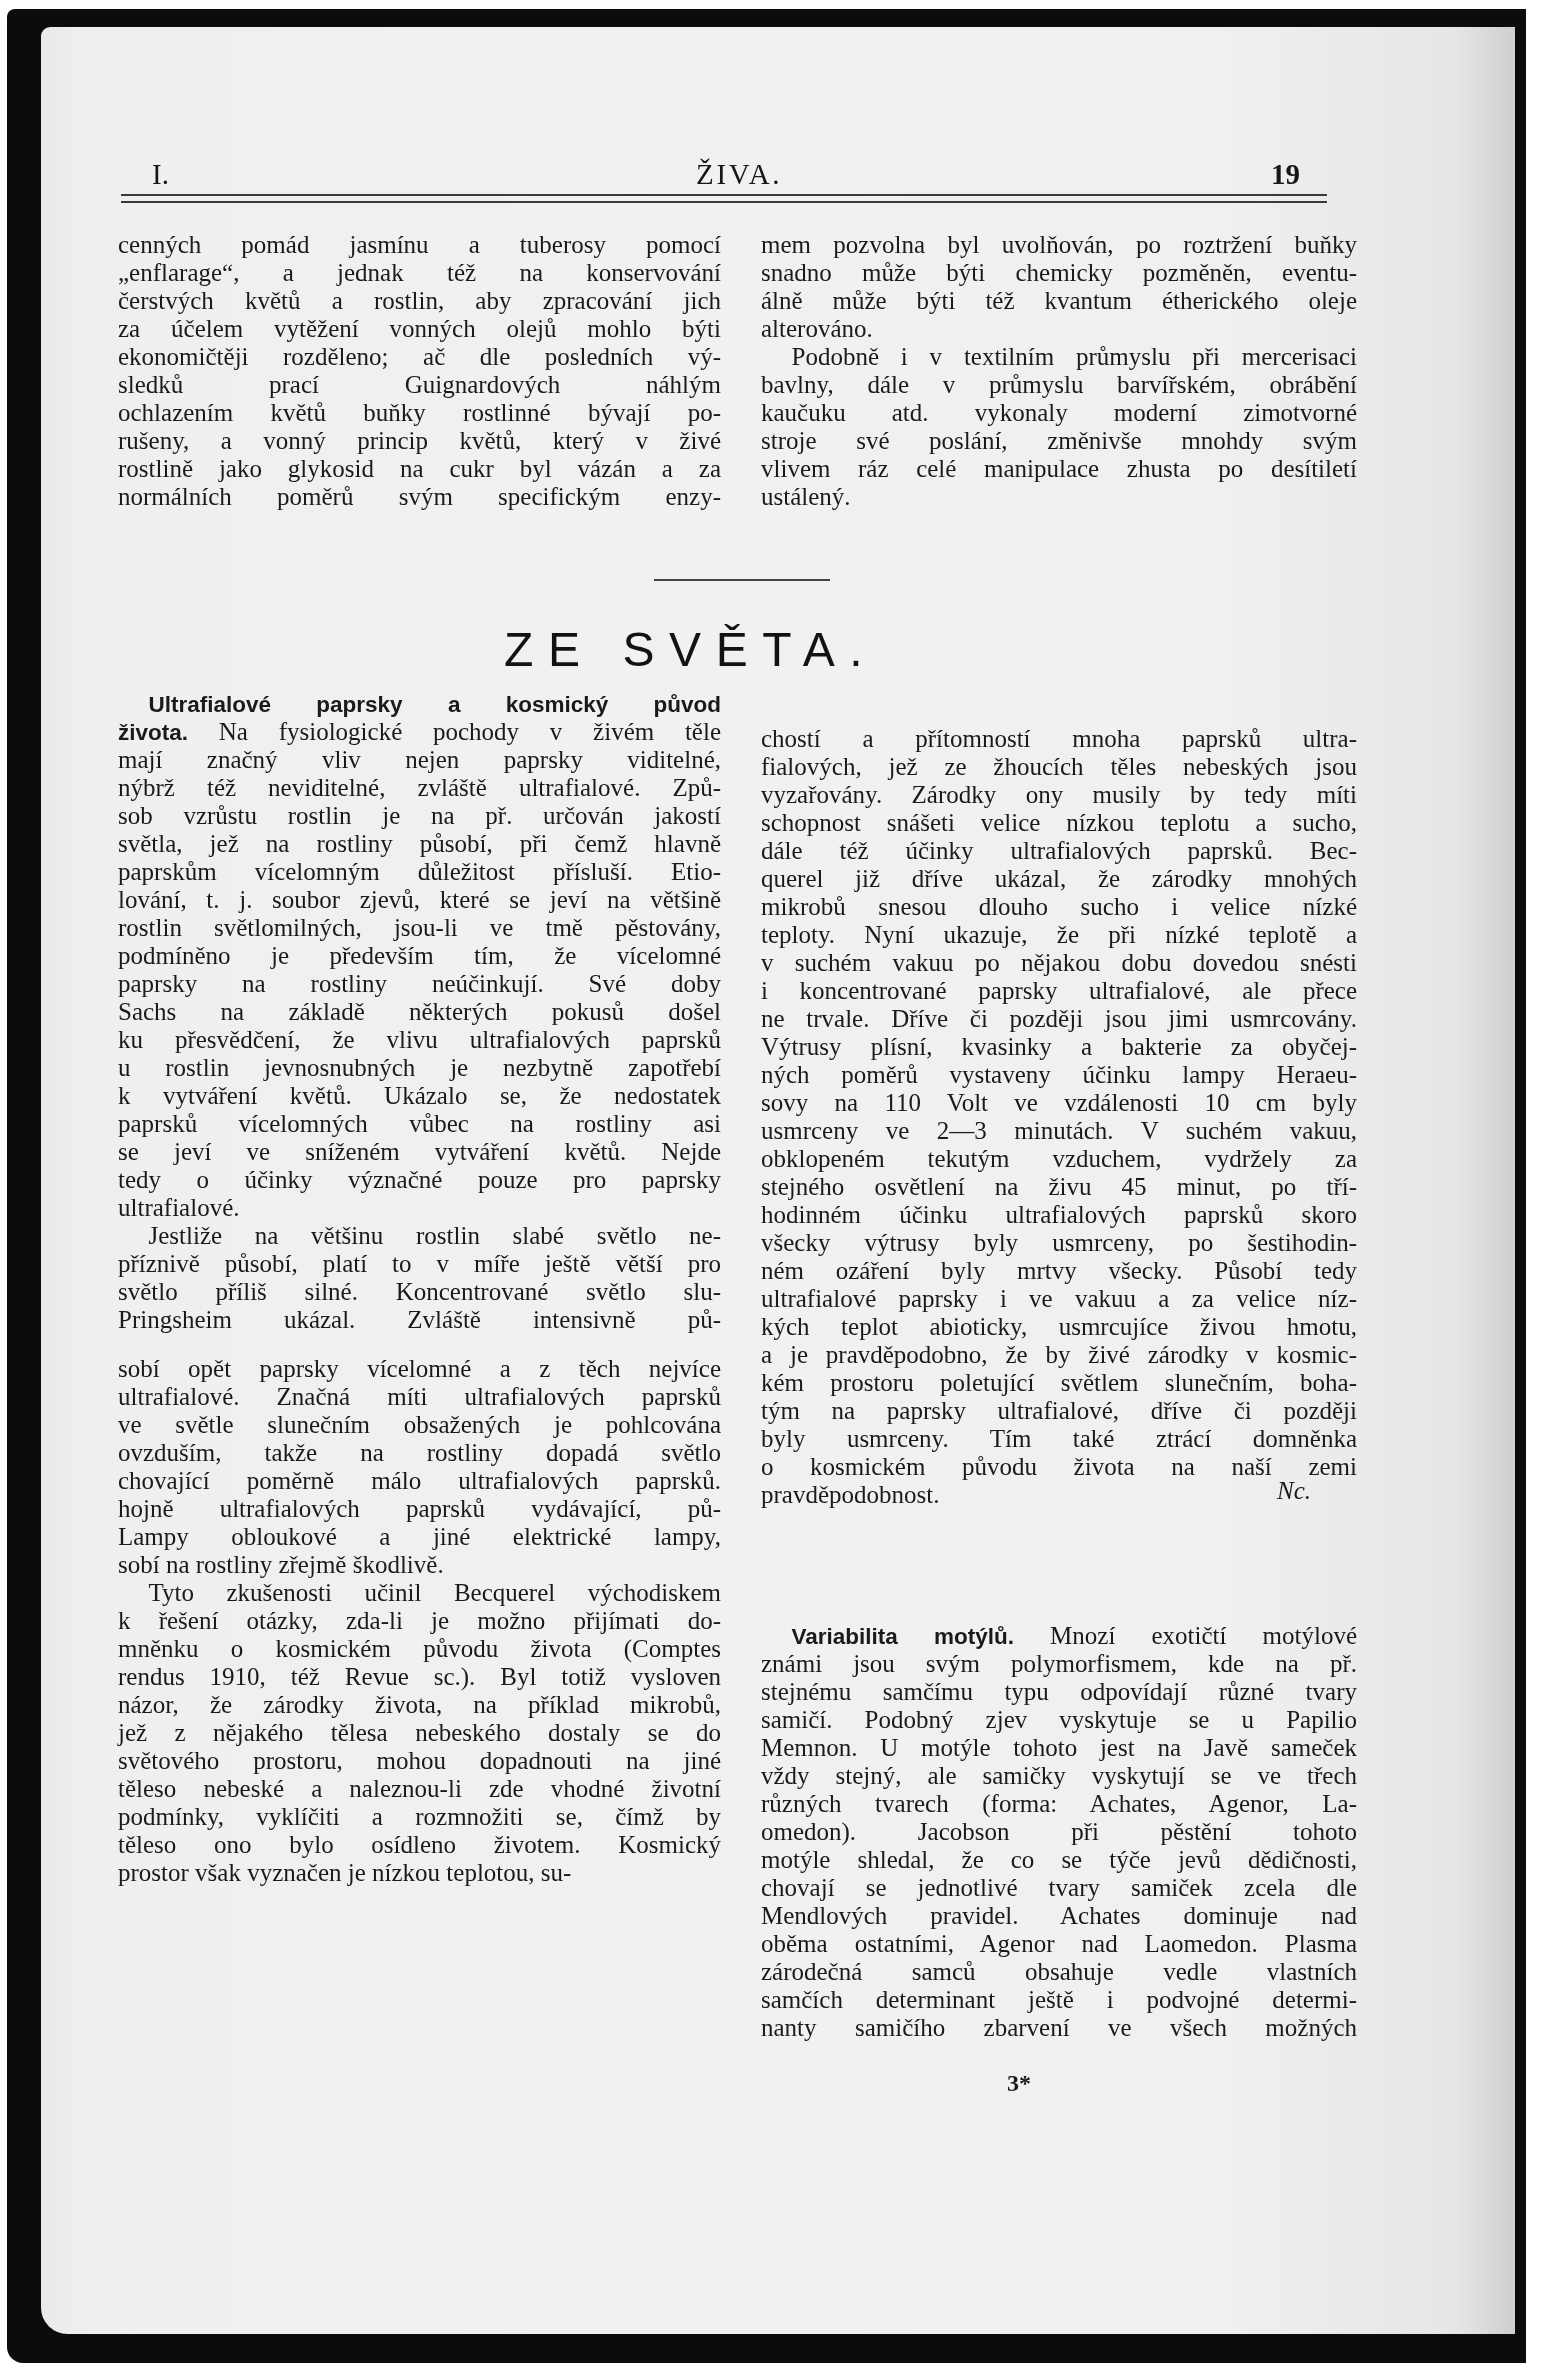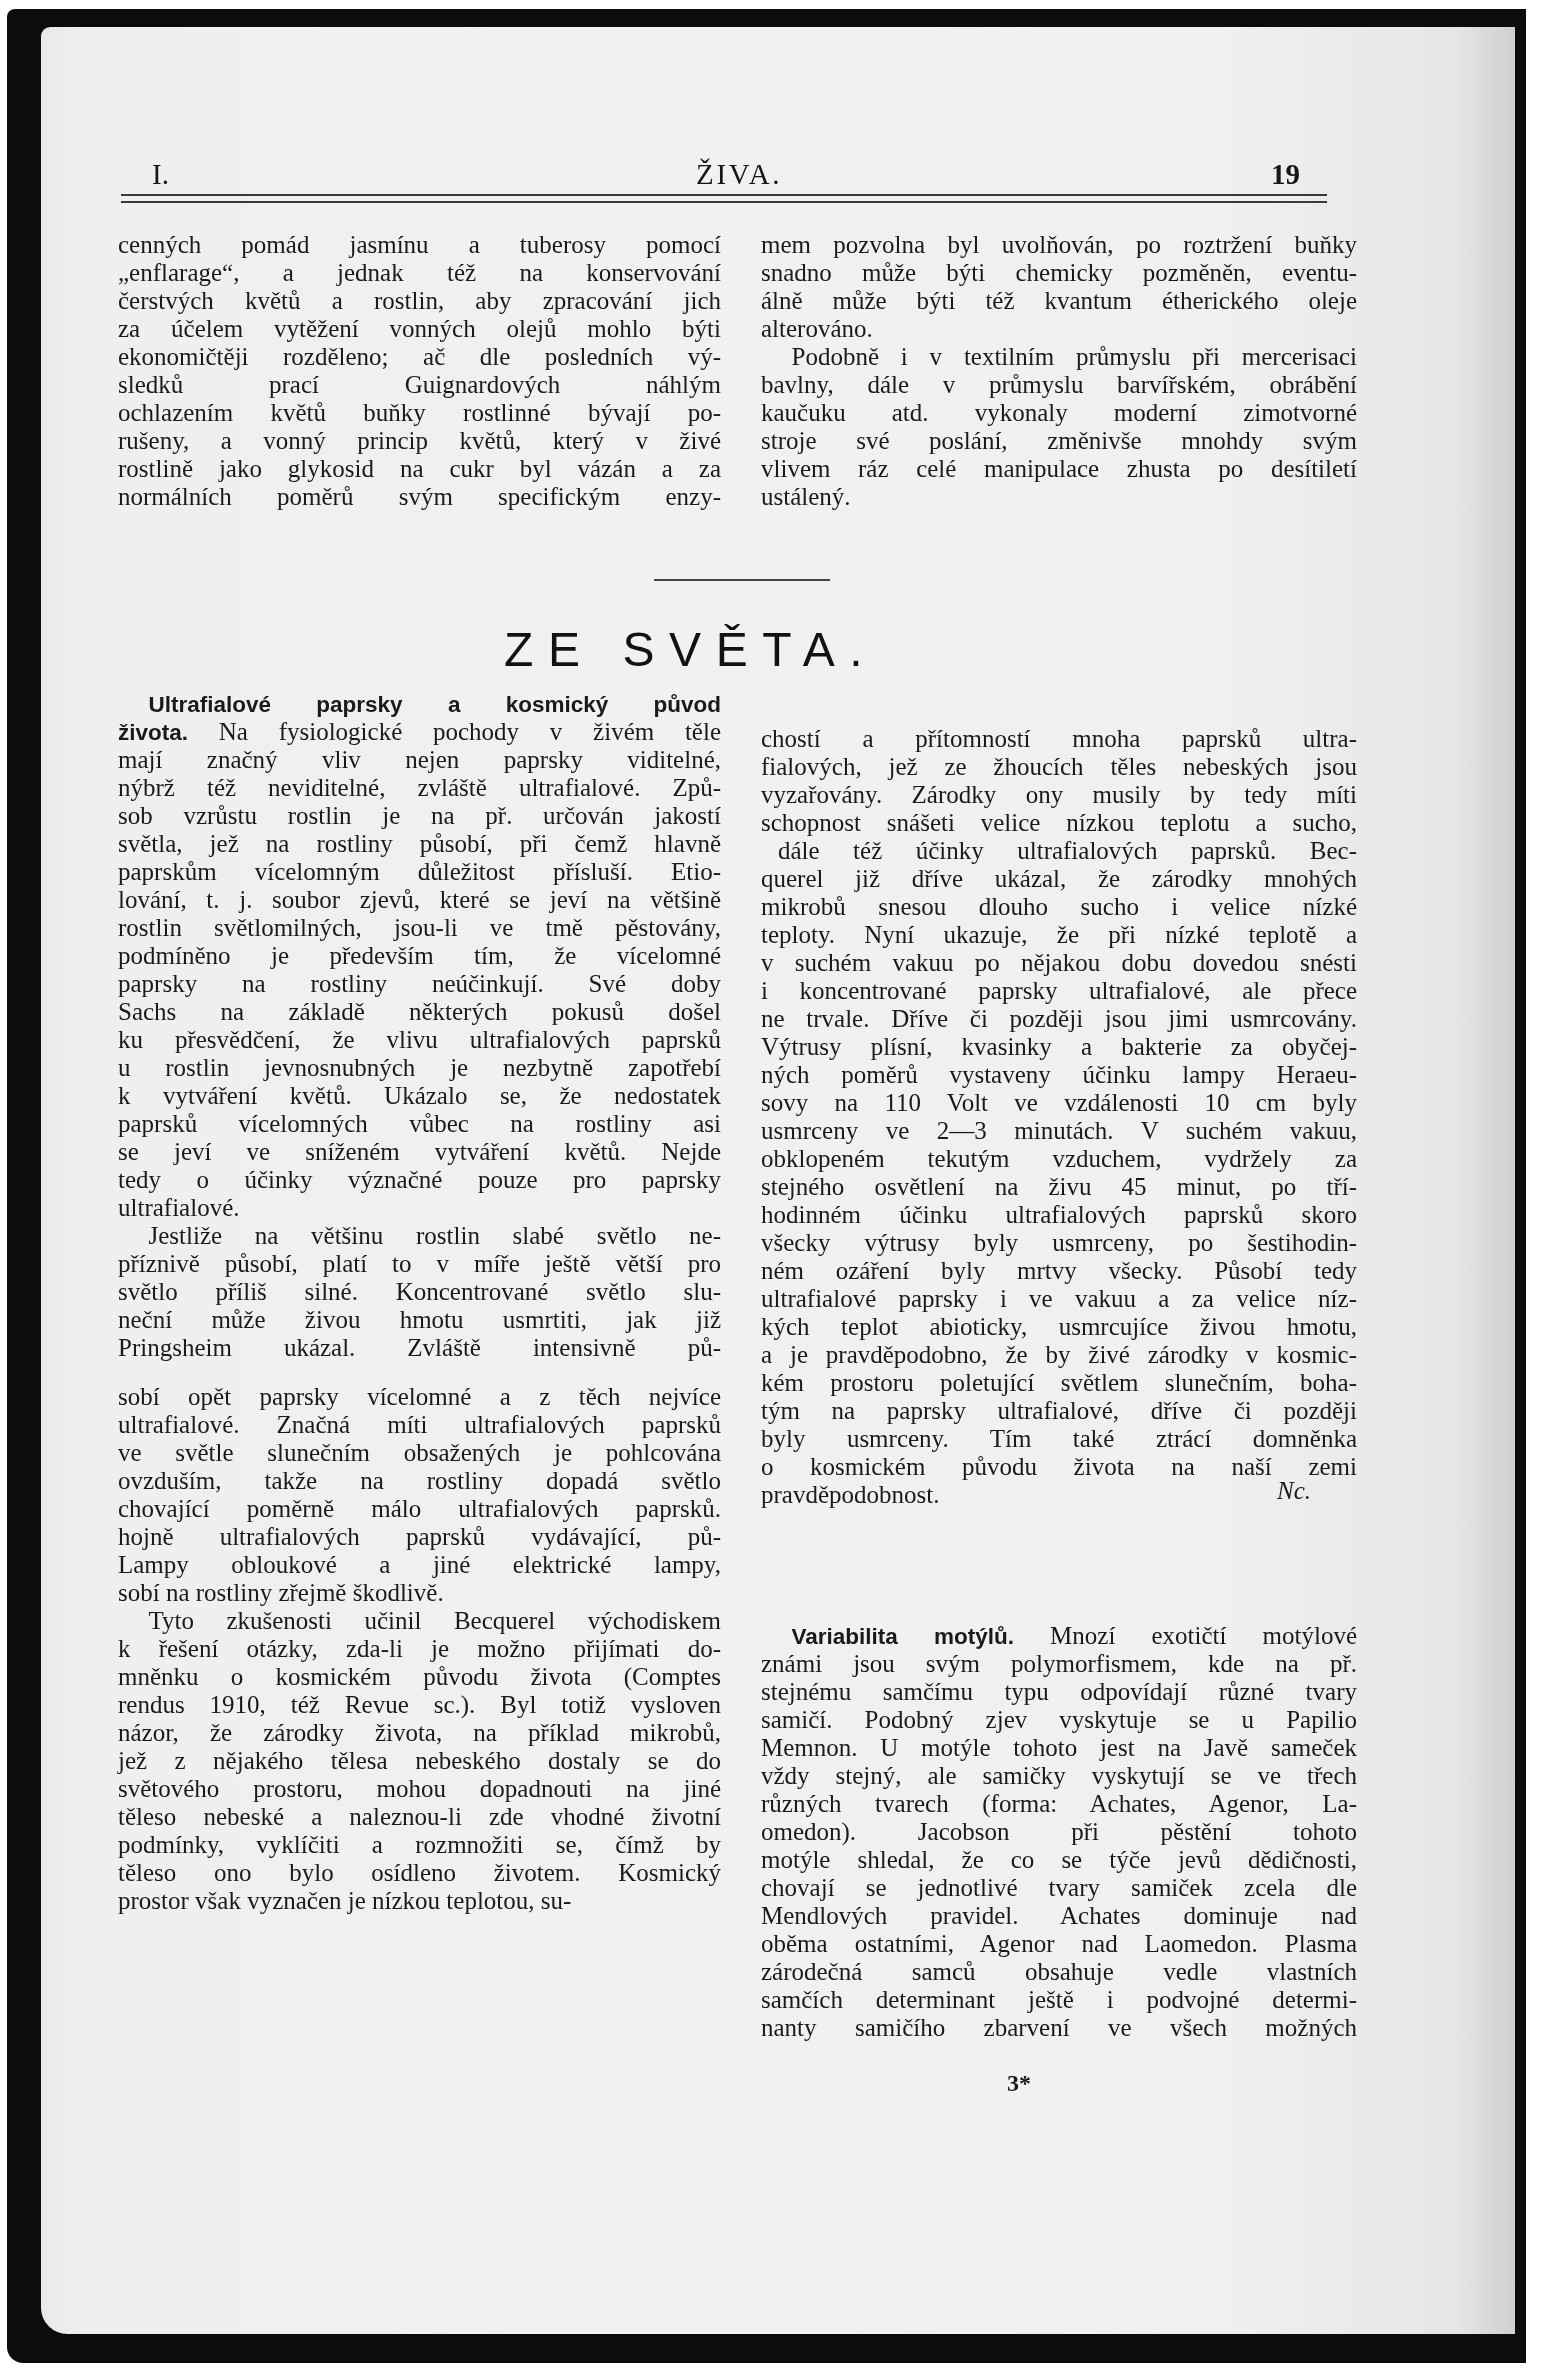--- a/index.html
+++ b/index.html
@@ -197,23 +197,20 @@
     <span class="line indent">
       <span style="display: block; text-align: justify; text-align-last: justify;">Jestliže na většinu rostlin slabé světlo ne-</span>
     </span>
     <span class="line">
       <span style="display: block; text-align: justify; text-align-last: justify;">příznivě působí, platí to v míře ještě větší pro</span>
     </span>
     <span class="line">
       <span style="display: block; text-align: justify; text-align-last: justify;">světlo příliš silné. Koncentrované světlo slu-</span>
     </span>
     <span class="line">
-      <span style="display: block; text-align: justify; text-align-last: justify;">neční může živou hmotu usmrtiti, jak již</span>
-    </span>
-    <span class="line">
       <span style="display: block; text-align: justify; text-align-last: justify;">Pringsheim ukázal. Zvláště intensivně pů-</span>
     </span>
     <span class="line">
       <span style="display: block; text-align: justify; text-align-last: justify; margin-top: 21px;">sobí opět paprsky vícelomné a z těch nejvíce</span>
     </span>
     <span class="line">
       <span style="display: block; text-align: justify; text-align-last: justify;">ultrafialové. Značná míti ultrafialových paprsků</span>
     </span>
     <span class="line">
       <span style="display: block; text-align: justify; text-align-last: justify;">ve světle slunečním obsažených je pohlcována</span>
@@ -271,21 +268,21 @@
     <span class="line">
       <span style="display: block; text-align: justify; text-align-last: justify;">fialových, jež ze žhoucích těles nebeských jsou</span>
     </span>
     <span class="line">
       <span style="display: block; text-align: justify; text-align-last: justify;">vyzařovány. Zárodky ony musily by tedy míti</span>
     </span>
     <span class="line">
       <span style="display: block; text-align: justify; text-align-last: justify;">schopnost snášeti velice nízkou teplotu a sucho,</span>
     </span>
     <span class="line">
-      <span style="display: block; text-align: justify; text-align-last: justify; margin-left: 17px;">dále též účinky ultrafialových paprsků. Bec-</span>
+      <span style="display: block; text-align: justify; text-align-last: justify;">dále též účinky ultrafialových paprsků. Bec-</span>
     </span>
     <span class="line">
       <span style="display: block; text-align: justify; text-align-last: justify;">querel již dříve ukázal, že zárodky mnohých</span>
     </span>
     <span class="line">
       <span style="display: block; text-align: justify; text-align-last: justify;">mikrobů snesou dlouho sucho i velice nízké</span>
     </span>
     <span class="line">
       <span style="display: block; text-align: justify; text-align-last: justify;">teploty. Nyní ukazuje, že při nízké teplotě a</span>
     </span>

